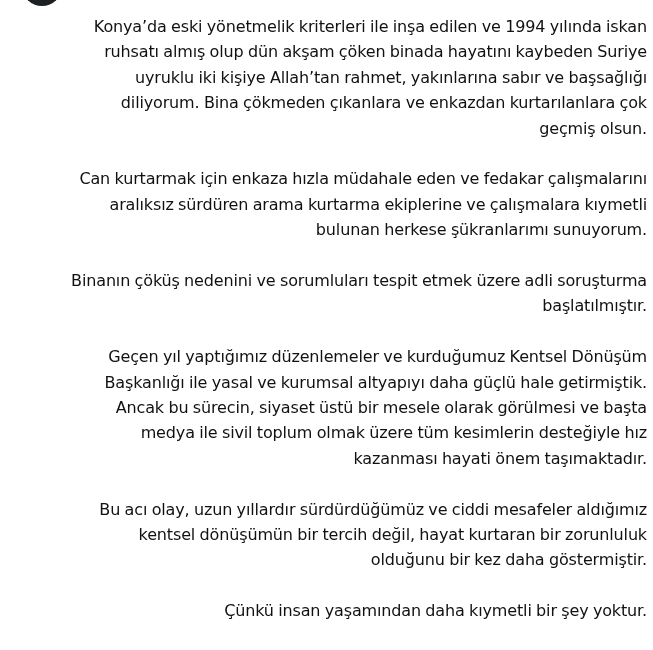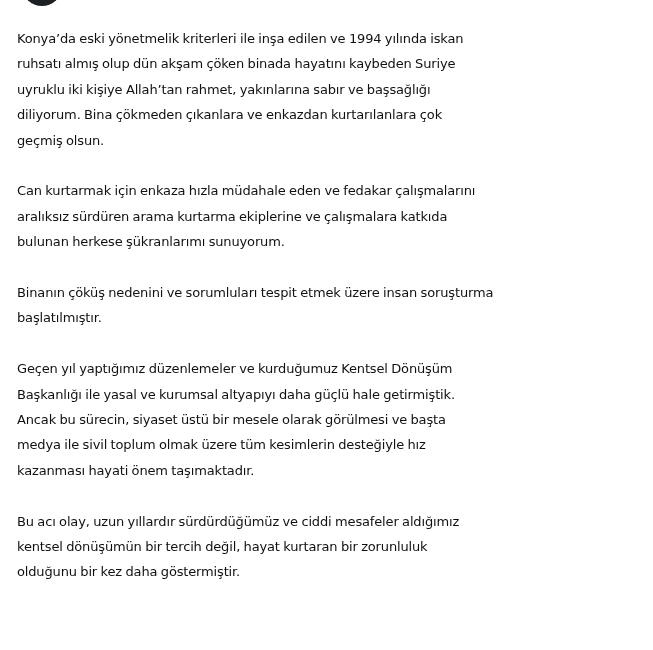--- a/index.html
+++ b/index.html
@@ -20,49 +20,51 @@
       left: 22px;
       top: -34px;
       width: 40px;
       height: 40px;
       border-radius: 50%;
       background: #1c1f24;
     }
     .post-body {
       position: absolute;
       left: 17px;
-      top: 26px;
+      top: 14px;
       width: 630px;
-      font-size: 13px;
+      font-size: 16px;
       line-height: 25.4px;
       letter-spacing: -0.15px;
       word-spacing: -0.5px;
+      text-align: right;
     }
     .post-body p {
       margin: 0 0 25.4px 0;
       white-space: pre-line;
     }
   </style>
 </head>
 <body>
 
 <div class="avatar"></div>
 
 <div class="post-body">
   <p>Konya’da eski yönetmelik kriterleri ile inşa edilen ve 1994 yılında iskan
 ruhsatı almış olup dün akşam çöken binada hayatını kaybeden Suriye
 uyruklu iki kişiye Allah’tan rahmet, yakınlarına sabır ve başsağlığı
 diliyorum. Bina çökmeden çıkanlara ve enkazdan kurtarılanlara çok
 geçmiş olsun.</p>
   <p>Can kurtarmak için enkaza hızla müdahale eden ve fedakar çalışmalarını
-aralıksız sürdüren arama kurtarma ekiplerine ve çalışmalara katkıda
+aralıksız sürdüren arama kurtarma ekiplerine ve çalışmalara kıymetli
 bulunan herkese şükranlarımı sunuyorum.</p>
-  <p>Binanın çöküş nedenini ve sorumluları tespit etmek üzere insan soruşturma
+  <p>Binanın çöküş nedenini ve sorumluları tespit etmek üzere adli soruşturma
 başlatılmıştır.</p>
   <p>Geçen yıl yaptığımız düzenlemeler ve kurduğumuz Kentsel Dönüşüm
 Başkanlığı ile yasal ve kurumsal altyapıyı daha güçlü hale getirmiştik.
 Ancak bu sürecin, siyaset üstü bir mesele olarak görülmesi ve başta
 medya ile sivil toplum olmak üzere tüm kesimlerin desteğiyle hız
 kazanması hayati önem taşımaktadır.</p>
   <p>Bu acı olay, uzun yıllardır sürdürdüğümüz ve ciddi mesafeler aldığımız
 kentsel dönüşümün bir tercih değil, hayat kurtaran bir zorunluluk
 olduğunu bir kez daha göstermiştir.</p>
+  <p>Çünkü insan yaşamından daha kıymetli bir şey yoktur.</p>
 </div>
 
 </body></html>

